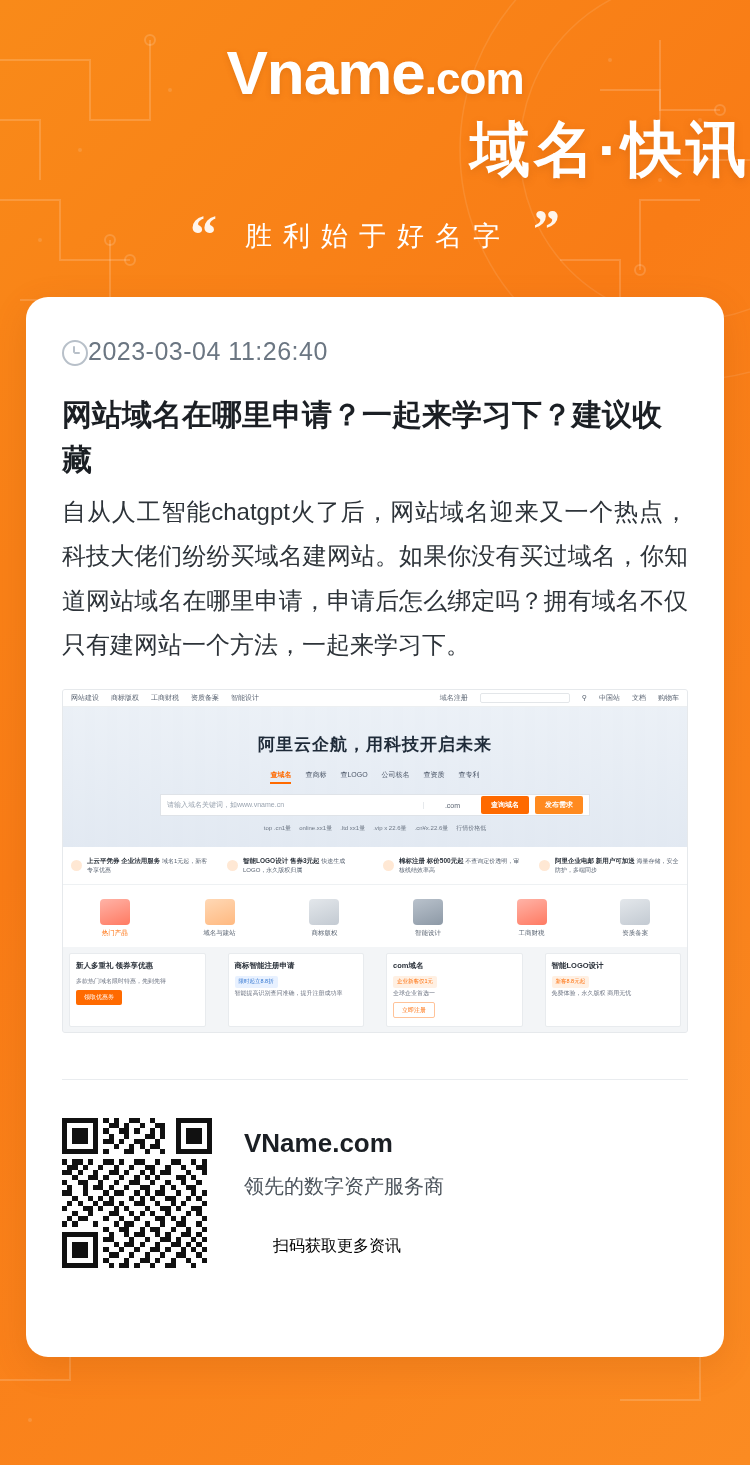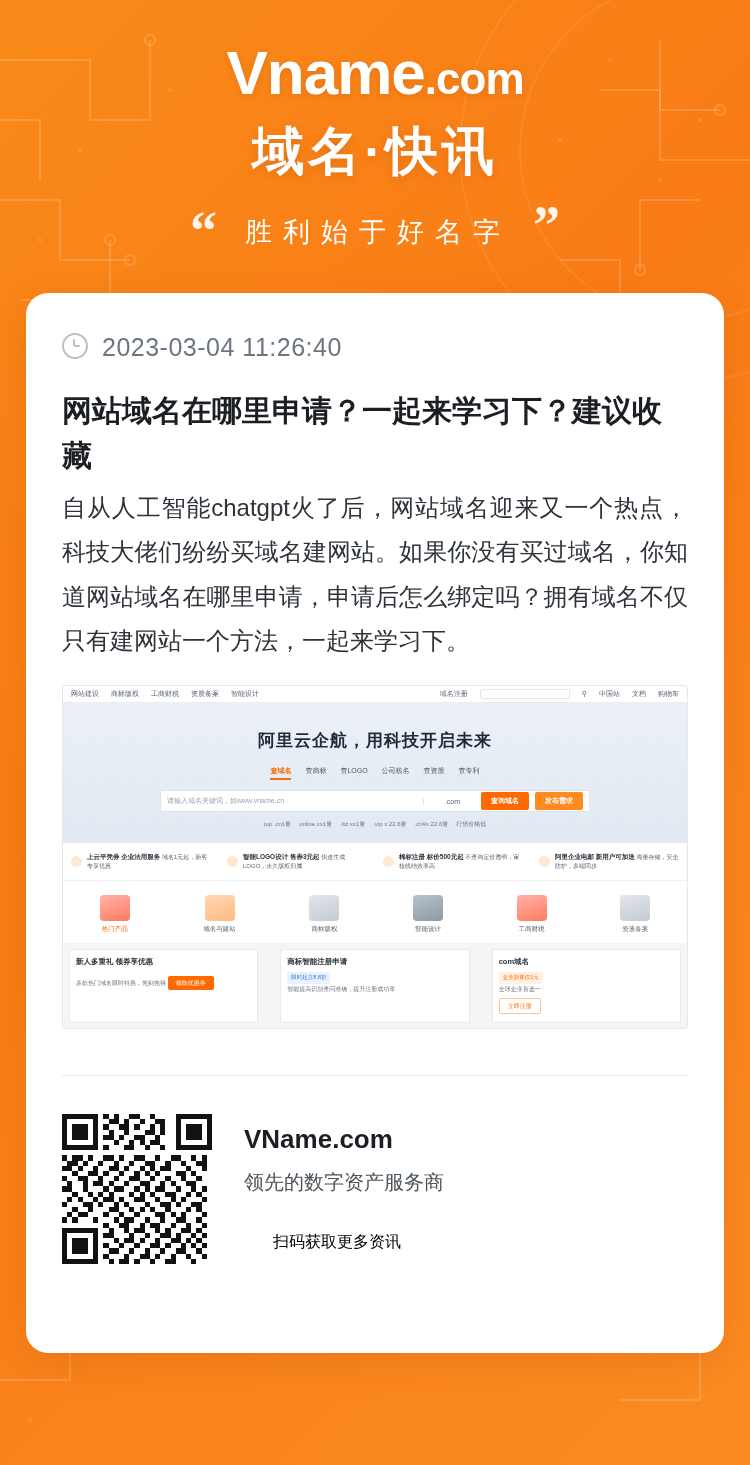--- a/index.html
+++ b/index.html
@@ -30,25 +30,26 @@
   }
   .brand {
     font-size: 62px;
     font-weight: bold;
     letter-spacing: -1px;
     line-height: 1.05;
     text-shadow: 0 2px 6px rgba(140,60,0,0.18);
   }
   .brand .dotcom { font-size: 44px; font-weight: bold; }
   .title-cn {
-    margin-top: 12px;
-    font-size: 52px;
+    margin-top: 5px;
+    font-size: 60px;
     font-weight: bold;
     letter-spacing: 4px;
     text-shadow: 0 3px 10px rgba(140,60,0,0.2);
+    text-align: right;
   }
   .slogan-row {
     margin-top: 26px;
     display: flex;
     align-items: center;
     justify-content: center;
     gap: 22px;
   }
   .quote {
     font-size: 54px;
@@ -72,22 +73,21 @@
     margin: 42px 26px 0 26px;
     background: #ffffff;
     border-radius: 22px;
     padding: 40px 36px 46px 36px;
     box-shadow: 0 10px 34px rgba(150,60,0,0.16);
     min-height: 1060px;
   }
 
   .meta {
     display: flex;
-    align-items: flex-start;
-    gap: 14px;
+    align-items: flex-end;
     color: #7b8794;
   }
   .clock-icon {
     width: 26px; height: 26px;
     border-radius: 50%;
     border: 2px solid #b8c0c9;
     position: relative;
     flex: 0 0 auto;
   }
   .clock-icon::before, .clock-icon::after {
@@ -423,20 +423,25 @@
       <div class="scard">
         <b>商标智能注册申请</b>
         <span class="tagpill blue">限时起立8.8折</span>
         <div>智能提高识别查问准确，提升注册成功率</div>
       </div>
       <div class="scard">
         <b>com域名</b>
         <span class="tagpill">企业新客仅1元</span>
         <div>全球企业首选一</div>
         <span class="minibtn ghost">立即注册</span>
+      </div>
+      <div class="scard">
+        <b>智能LOGO设计</b>
+        <span class="tagpill">新客8.8元起</span>
+        <div>免费体验，永久版权 商用无忧</div>
       </div>
     </div>
 
   </div>
 
   <div class="divider"></div>
 
   <div class="footer">
     <svg class="qr" viewBox="0 0 29 29" shape-rendering="crispEdges">
       <rect width="29" height="29" fill="#ffffff"></rect>

